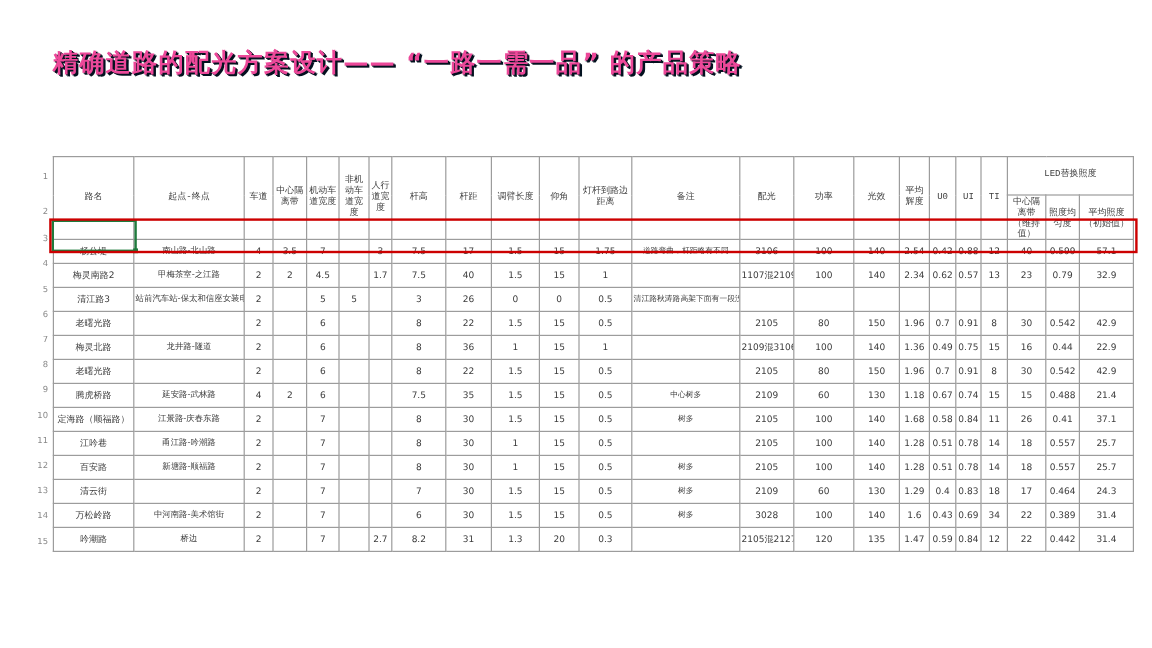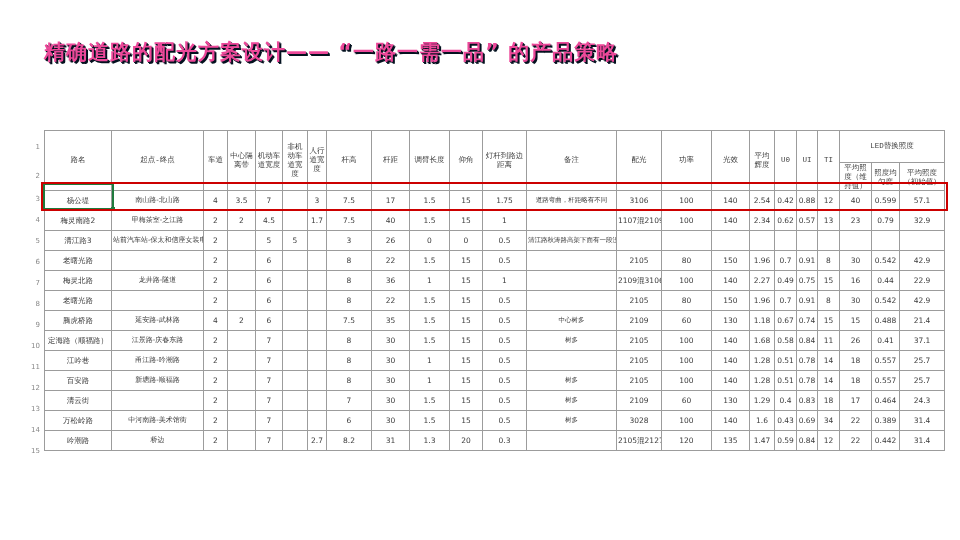--- a/index.html
+++ b/index.html
@@ -123,21 +123,21 @@
         <th rowspan="2">配光</th>
         <th rowspan="2">功率</th>
         <th rowspan="2">光效</th>
         <th rowspan="2">平均辉度</th>
         <th rowspan="2">U0</th>
         <th rowspan="2">UI</th>
         <th rowspan="2">TI</th>
         <th colspan="3">LED替换照度</th>
       </tr>
       <tr class="hrow2">
-        <th class="sub">平均照度（维持值）</th>
+        <th class="sub">中心隔离带（维持值）</th>
         <th class="sub">照度均匀度</th>
         <th class="sub">平均照度（初始值）</th>
       </tr>
     </thead>
     <tbody>
         <tr>
           <td>杨公堤</td>
           <td class="wrap">南山路-北山路</td>
           <td>4</td>
           <td>3.5</td>
@@ -246,21 +246,21 @@
           <td></td>
           <td>8</td>
           <td>36</td>
           <td>1</td>
           <td>15</td>
           <td>1</td>
           <td class="wrap remark"></td>
           <td>2109混3106</td>
           <td>100</td>
           <td>140</td>
-          <td>2.27</td>
+          <td>1.36</td>
           <td>0.49</td>
           <td>0.75</td>
           <td>15</td>
           <td>16</td>
           <td>0.44</td>
           <td>22.9</td>
         </tr>
         <tr>
           <td>老曙光路</td>
           <td class="wrap"></td>

